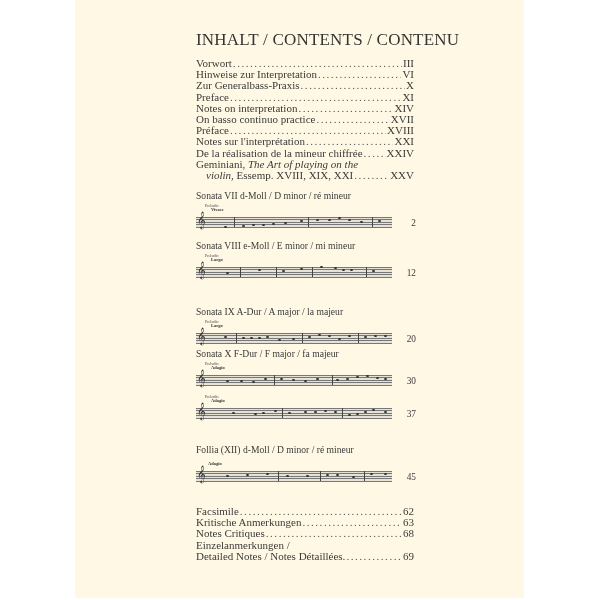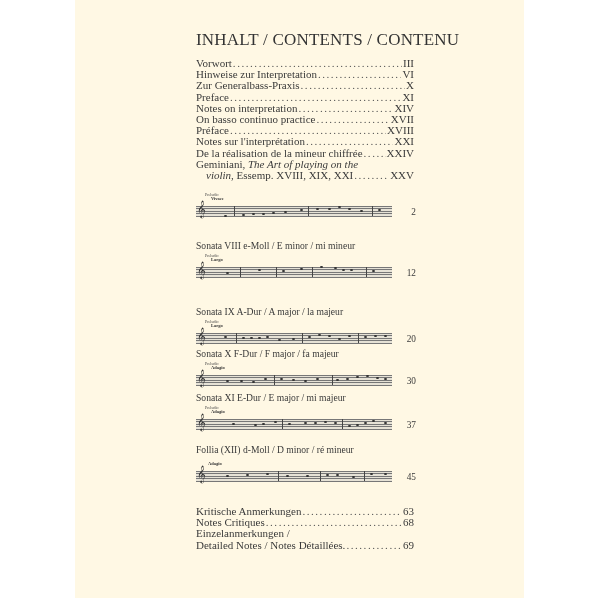--- a/index.html
+++ b/index.html
@@ -84,20 +84,21 @@
     </div>
   <div class="toc-row plain"><span>Geminiani, </span><span class="i">The Art of playing on the</span></div>
   <div class="toc-row indent">
       <span class="lbl"><span class="i">violin</span><span>, Essemp. XVIII, XIX, XXI</span></span>
       <span class="dots"></span>
       <span class="pg">XXV</span>
     </div>
 </div>
 
 <div class="sonata" style="top:190px;">
+  <div class="head">Sonata VII d-Moll / D minor / ré mineur</div>
   <div class="incipit">
     <span class="tempo-small">Preludio</span>
     <span class="tempo">Vivace</span>
     <div class="staff">
       <div class="ln" style="top:0"></div>
         <div class="ln" style="top:2.4px"></div>
         <div class="ln" style="top:4.8px"></div>
         <div class="ln" style="top:7.2px"></div>
         <div class="ln" style="top:9.6px"></div>
       <span class="clef">𝄞</span>
@@ -214,21 +215,20 @@
         <div class="note" style="left:160px;top:1px"></div>
         <div class="note" style="left:170px;top:0px"></div>
         <div class="note" style="left:180px;top:2px"></div>
         <div class="note" style="left:188px;top:3px"></div>
     </div>
     <span class="pg">30</span>
   </div>
 </div>
 
 <div class="sonata" style="top:392px;">
-  <div class="head">Sonata XI E-Dur / E major / mi majeur</div>
   <div class="incipit">
     <span class="tempo-small">Preludio</span>
     <span class="tempo">Adagio</span>
     <div class="staff">
       <div class="ln" style="top:0"></div>
         <div class="ln" style="top:2.4px"></div>
         <div class="ln" style="top:4.8px"></div>
         <div class="ln" style="top:7.2px"></div>
         <div class="ln" style="top:9.6px"></div>
       <span class="clef">𝄞</span>
@@ -277,20 +277,25 @@
       <div class="bar" style="left:168px"></div>
         <div class="note" style="left:174px;top:2px"></div>
         <div class="note" style="left:188px;top:2px"></div>
     </div>
     <span class="pg">45</span>
   </div>
 </div>
 
 <div class="toc" style="top:506px; width:218px;">
   <div class="toc-row">
+      <span class="lbl">Facsimile</span>
+      <span class="dots"></span>
+      <span class="pg">62</span>
+    </div>
+  <div class="toc-row">
       <span class="lbl">Kritische Anmerkungen</span>
       <span class="dots"></span>
       <span class="pg">63</span>
     </div>
   <div class="toc-row">
       <span class="lbl">Notes Critiques</span>
       <span class="dots"></span>
       <span class="pg">68</span>
     </div>
   <div class="toc-row plain"><span>Einzelanmerkungen /</span></div>

